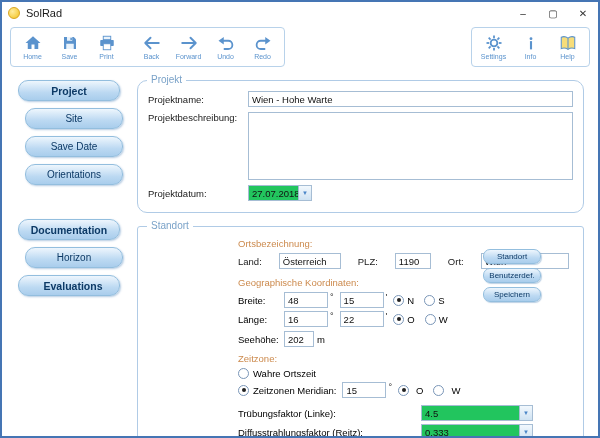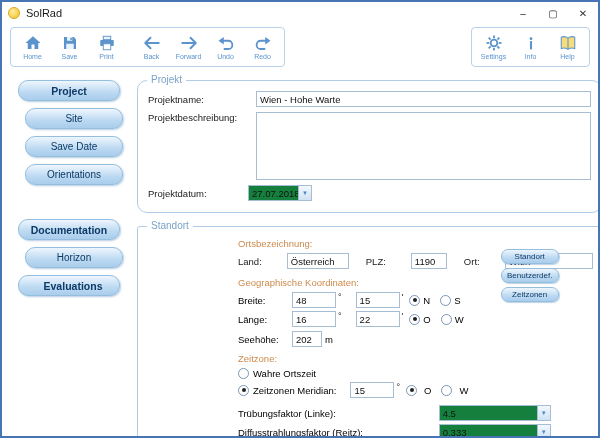--- a/index.html
+++ b/index.html
@@ -54,25 +54,25 @@
   .gb-title { position: absolute; top: -7px; left: 9px; background: #fff; padding: 0 4px;
               font-size: 10px; color: #7aa2c8; }
 
   .gb-projekt { flex: 0 0 130px; padding: 10px 10px 6px 10px; border-radius: 10px; }
   .gb-standort { flex: 1; margin-top: 13px; padding: 8px 8px 4px 100px; }
 
   .form-row { display: flex; align-items: center; margin-bottom: 5px; }
   .form-row.top { align-items: flex-start; }
   .plabel { width: 100px; flex: 0 0 100px; font-size: 9.5px; color: #1a1a1a; }
   .txt { border: 1px solid #a6bdd4; height: 16px; font-size: 9.5px; padding: 0 3px;
-         font-family: "Liberation Sans", sans-serif; color: #111; background: #fff; margin-left: 8px; }
+         font-family: "Liberation Sans", sans-serif; color: #111; background: #fff; }
   .grow { flex: 1; }
   textarea.txt { height: 68px; flex: 1; resize: none; padding: 2px 3px; }
 
-  .combo { background: #15803d; border: 1px solid #a6bdd4; height: 16px; display: inline-flex;
+  .combo { background: #22c55e; border: 1px solid #a6bdd4; height: 16px; display: inline-flex;
            align-items: center; font-size: 9.5px; color: #111; padding-left: 3px; }
   .combo .val { flex: 1; white-space: nowrap; overflow: hidden; }
   .combo-arrow { margin-left: auto; width: 13px; align-self: stretch;
                  background: linear-gradient(#f2f8fd, #cfe2f2); border-left: 1px solid #a6bdd4;
                  color: #4a86c8; font-size: 6px; display: flex; align-items: center; justify-content: center; }
   .combo.date { width: 64px; }
   .combo.factor { width: 112px; flex: 0 0 112px; }
 
   
   .sub-heading { font-size: 9.5px; color: #cc8a4d; margin: 3px 0 4px 0; }
@@ -272,21 +272,21 @@
           <input class="txt in-land" value="Österreich" style="">
           <span class="slabel">PLZ:</span>
           <input class="txt in-plz" value="1190" style="">
           <span class="slabel">Ort:</span>
           <input class="txt in-ort" value="Wien" style="">
         </div>
 
         <div class="side-actions">
           <button class="mini-btn">Standort</button>
           <button class="mini-btn">Benutzerdef.</button>
-          <button class="mini-btn">Zeitzonen</button>
+          <button class="mini-btn">Speichern</button>
         </div>
 
         <div class="sub-heading" style="margin-top:8px;">Geographische Koordinaten:</div>
 
         <div class="coord-row">
           <span class="clabel">Breite:</span>
           <input class="txt deg" value="48" style="">
           <span class="sym">°</span>
           <input class="txt deg" value="15" style="">
           <span class="sym">'</span>

